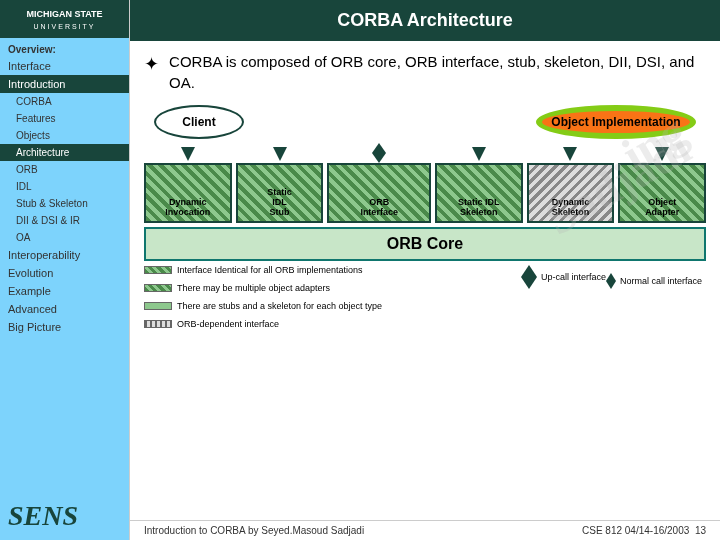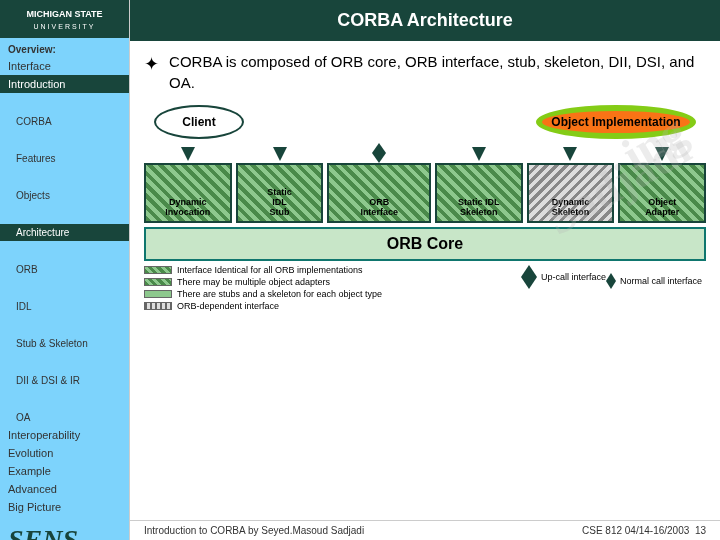--- a/index.html
+++ b/index.html
@@ -58,21 +58,20 @@
       color: #333;
       background: transparent;
     }
     .sidebar-item.active {
       background: #18453b;
       color: white;
     }
     .sidebar-item.sub {
       padding-left: 16px;
       font-size: 10px;
-      margin-top: 20px;
     }
 
     .sens-logo {
       margin-top: auto;
       padding: 8px;
       font-size: 28px;
       font-weight: bold;
       font-style: italic;
       color: #18453b;
       font-family: Georgia, serif;
@@ -243,21 +242,21 @@
     .bottom-area {
       display: flex;
       justify-content: space-between;
       align-items: flex-start;
       margin-top: 4px;
     }
 
     .legend {
       display: flex;
       flex-direction: column;
-      gap: 2px;
+      gap: 8px;
       font-size: 9px;
       color: #000;
     }
 
     .legend-item {
       display: flex;
       align-items: center;
       gap: 5px;
     }
 

